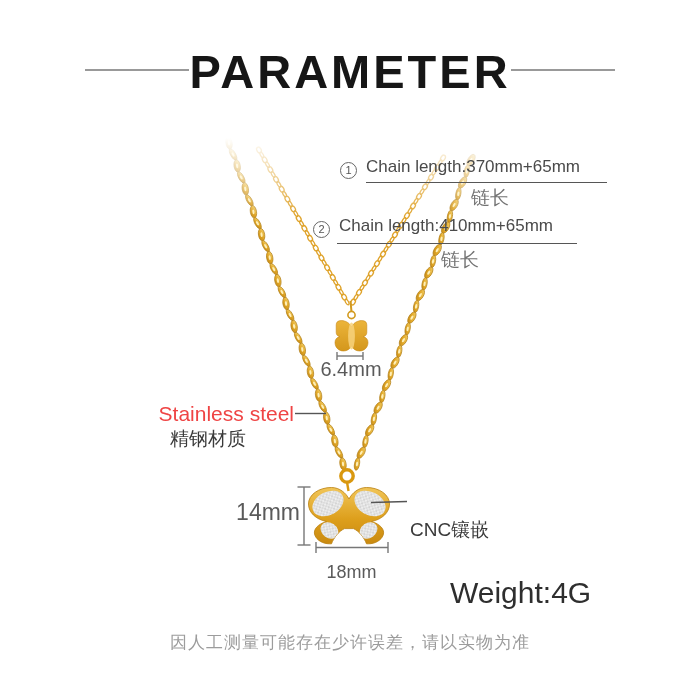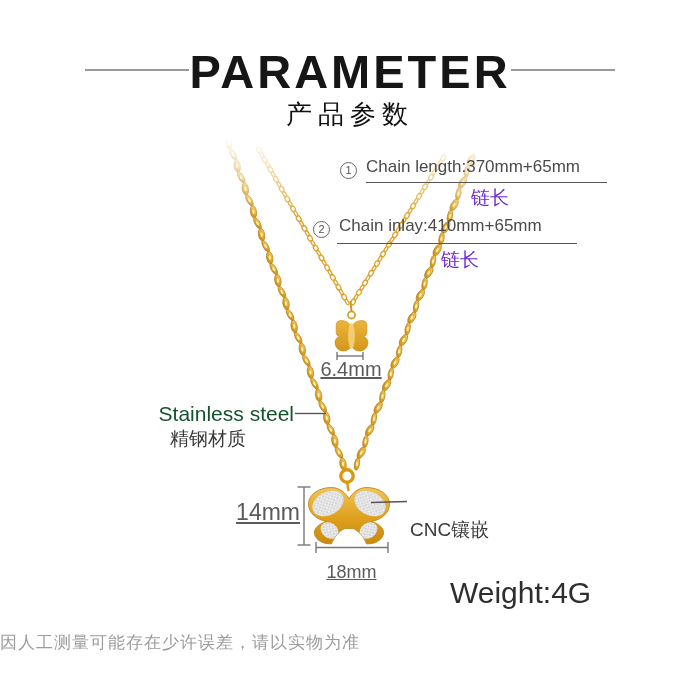--- a/index.html
+++ b/index.html
@@ -18,32 +18,32 @@
   .subtitle { position:absolute; left:0; top:97px; width:700px; text-align:center;
               font-size:26px; letter-spacing:6px; color:#111;
               font-family:"Liberation Serif","DejaVu Serif", serif; }
 
   
   .num-circle { position:absolute; width:17px; height:17px; border:1.5px solid #666;
                 border-radius:50%; color:#555; font-size:11px; line-height:14px;
                 text-align:center; }
   .ann-label { position:absolute; font-size:17px; color:#4a4a4a; white-space:nowrap; }
   .ann-line  { position:absolute; height:0; border-top:1.8px solid #565656; }
-  .ann-cn    { position:absolute; font-size:19px; color:#6d28d9; white-space:nowrap; }
-
-  .lbl-en { position:absolute; font-size:21px; color:#14532d; white-space:nowrap;margin-left:20px; }
+  .ann-cn    { position:absolute; font-size:19px; color:#737373; white-space:nowrap; }
+
+  .lbl-en { position:absolute; font-size:21px; color:#ef4444; white-space:nowrap;margin-left:20px; }
   .lbl-cn { position:absolute; font-size:19px; color:#3a3a3a; white-space:nowrap; }
 
-  .measure { position:absolute; color:#5a5a5a; white-space:nowrap;text-decoration:underline; }
+  .measure { position:absolute; color:#5a5a5a; white-space:nowrap; }
   .m-64 { left:318px; top:358px; width:66px; text-align:center; font-size:20px; }
   .m-14 { right:400px; top:499px; font-size:23px; }
   .m-18 { left:315px; top:562px; width:73px; text-align:center; font-size:18px; }
 
   .weight { position:absolute; left:450px; top:576px; font-size:30px; color:#2e2e2e;text-align:center; }
-  .disclaimer { position:absolute; left:0; top:631px; width:700px; 
+  .disclaimer { position:absolute; left:0; top:631px; width:700px; text-align:center;
                 font-size:17px; letter-spacing:1px; color:#9c9c9c; }
 </style>
 </head>
 <body>
 
 <div class="stage">
 
   <svg class="canvas" width="700" height="700" viewBox="0 0 700 700">
     <defs>
       <linearGradient id="fadeLG" gradientUnits="userSpaceOnUse" x1="0" y1="138" x2="0" y2="218">
@@ -325,29 +325,28 @@
         <line x1="388" y1="542" x2="388" y2="553"></line>
       </g>
       <line x1="295" y1="413.5" x2="326" y2="413.5" stroke="#555"></line>
       <line x1="371" y1="502.5" x2="407" y2="501.5" stroke="#555"></line>
     </g>
   </svg>
 
   <div class="title-line left"></div>
   <div class="title">PARAMETER</div>
   <div class="title-line right"></div>
-  <div class="subtitle">产品参数</div>
 
   <div class="num-circle" style="left:340px; top:162px;">1</div>
   <div class="ann-label" style="left:366px; top:157px;">Chain length:370mm+65mm</div>
   <div class="ann-line" style="left:366px; top:182px; width:241px;"></div>
   <div class="ann-cn" style="left:471px; top:185px;">链长</div>
 
   <div class="num-circle" style="left:313px; top:221px;">2</div>
-  <div class="ann-label" style="left:339px; top:216px;">Chain inlay:410mm+65mm</div>
+  <div class="ann-label" style="left:339px; top:216px;">Chain length:410mm+65mm</div>
   <div class="ann-line" style="left:337px; top:243px; width:240px;"></div>
   <div class="ann-cn" style="left:441px; top:247px;">链长</div>
 
   <div class="lbl-en" style="right:406px; top:402px;">Stainless steel</div>
   <div class="lbl-cn" style="right:454px; top:426px;">精钢材质</div>
 
   <div class="lbl-cn" style="left:410px; top:517px;">CNC镶嵌</div>
 
   <div class="measure m-64">6.4mm</div>
   <div class="measure m-14">14mm</div>

